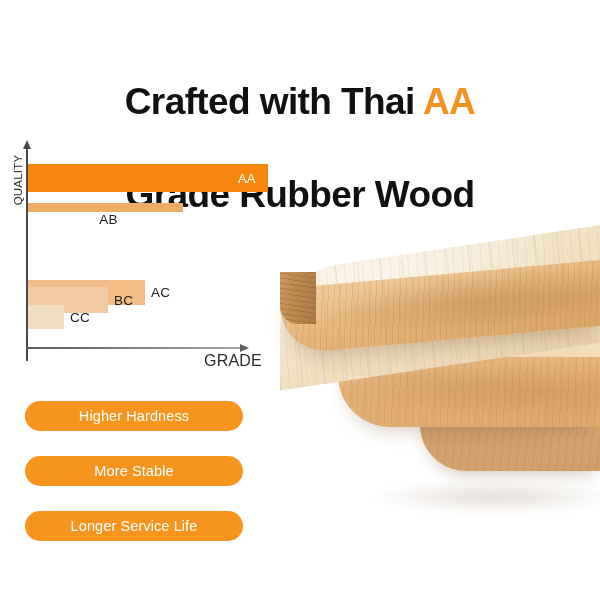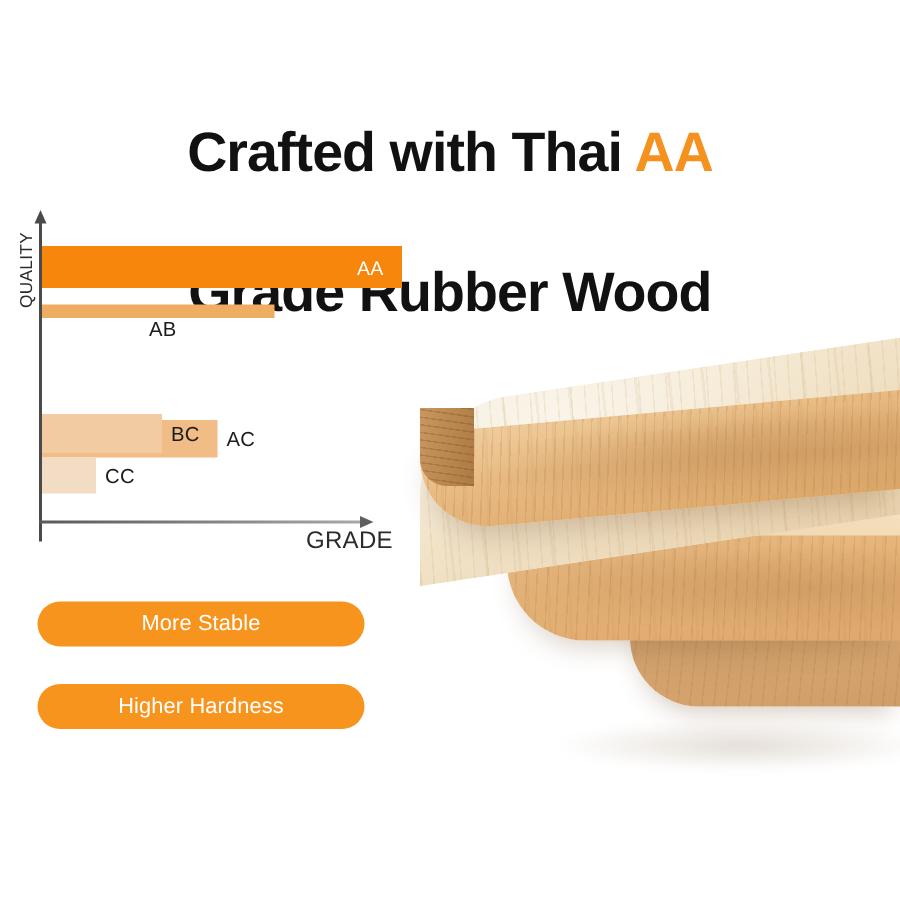--- a/index.html
+++ b/index.html
@@ -263,27 +263,28 @@
         <div class="bar-label inside">AA</div>
       </div>
       <div class="bar-row" style="top: 73px; height: 24px; flex-direction: column;">
         <div class="bar" style="width: 155px; background: rgb(239, 172, 99);"></div>
         <div class="bar-label outside">AB</div>
       </div>
       <div class="bar-row" style="top: 110px; height: 25px; margin-top: 40px;">
         <div class="bar" style="width: 117px; background: rgb(241, 188, 133);"></div>
         <div class="bar-label outside">AC</div>
       </div>
-      <div class="bar-row" style="top: 146px; height: 26px;">
+      <div class="bar-row" style="top: 157px; height: 26px;">
         <div class="bar" style="width: 80px; background: rgb(242, 203, 163);"></div>
         <div class="bar-label outside">BC</div>
       </div>
       <div class="bar-row" style="top: 175px; height: 24px;">
         <div class="bar" style="width: 36px; background: rgb(242, 220, 195);"></div>
         <div class="bar-label outside">CC</div>
       </div>
     </div>
 </div>
 
 <div id="pills">
+    <div class="pill">Higher Hardness</div>
     <div class="pill">More Stable</div>
-    <div class="pill">Higher Hardness</div>
+    <div class="pill">Longer Service Life</div>
   </div>
 
 </body></html>

